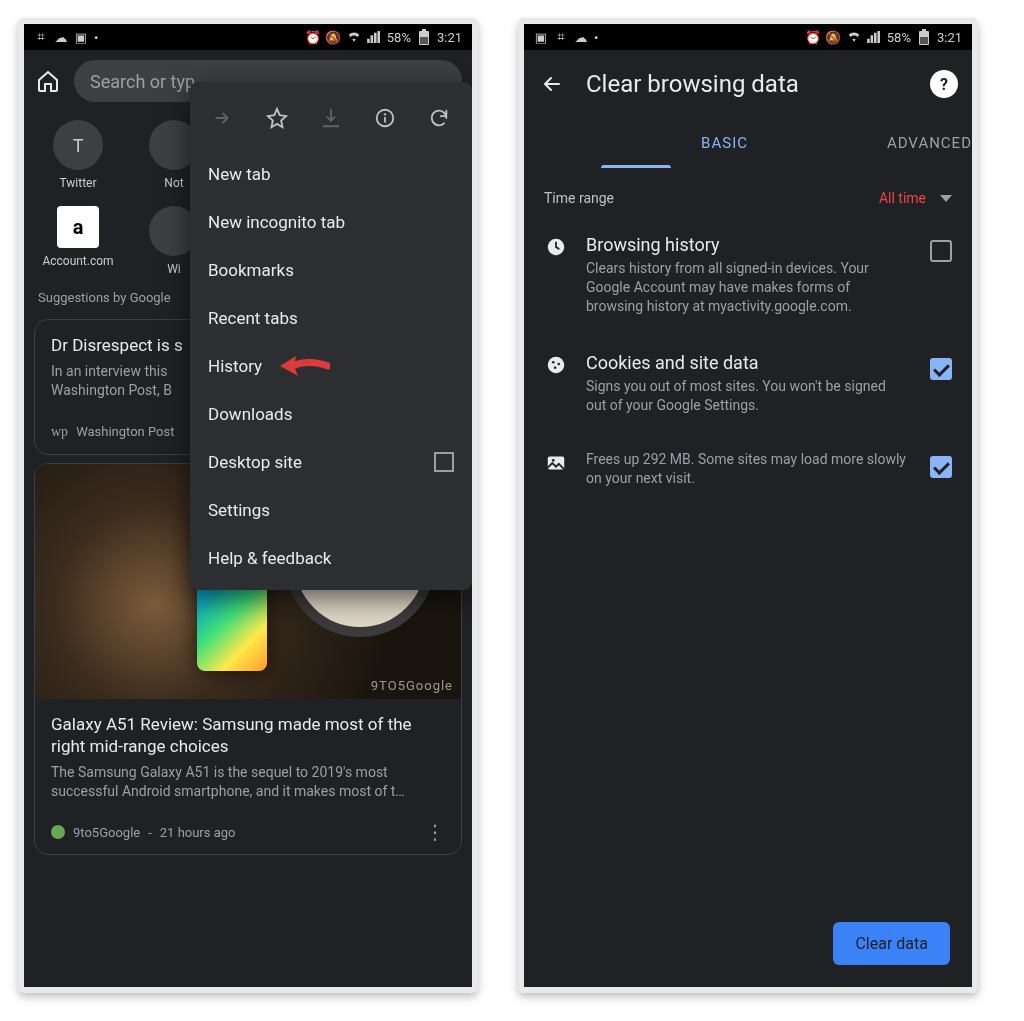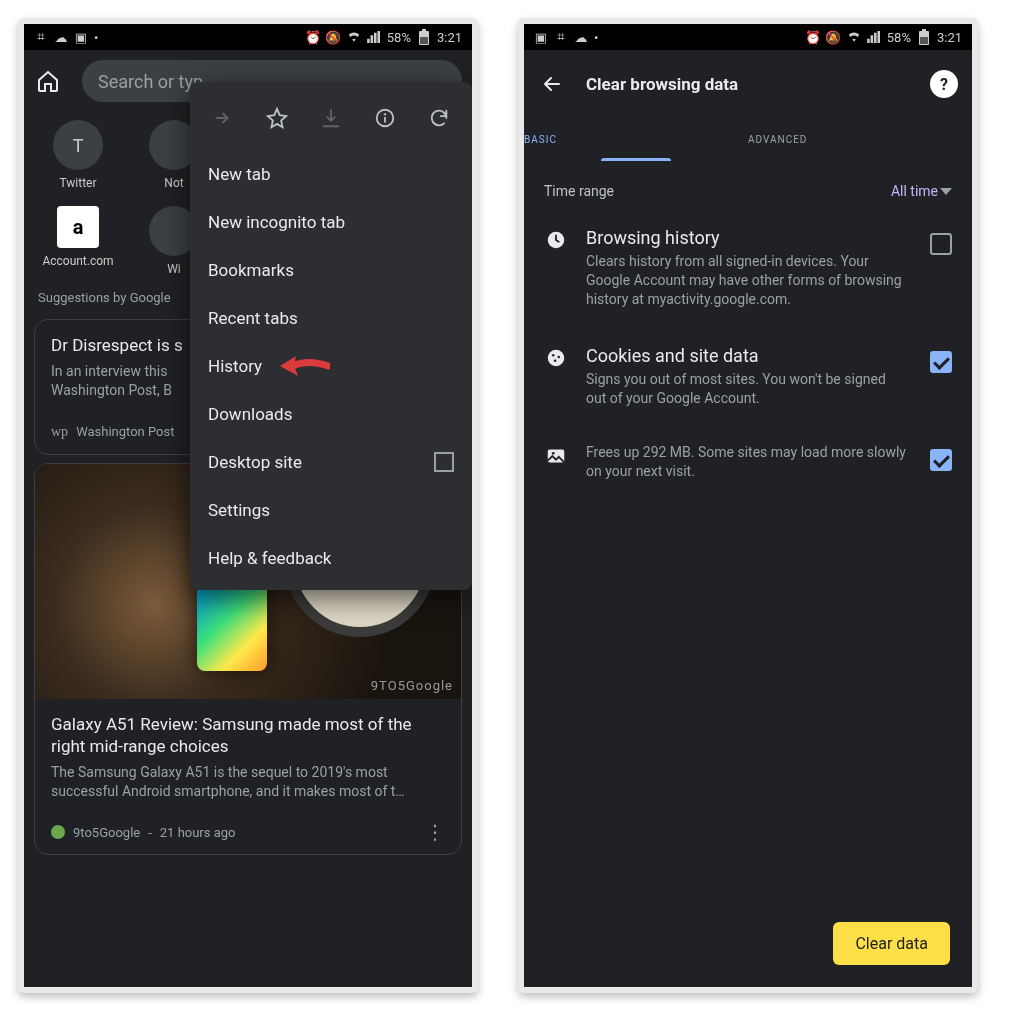--- a/index.html
+++ b/index.html
@@ -34,21 +34,21 @@
     font-size: 13px;
     color: #ccc;
   }
   .status-left, .status-right { display: flex; align-items: center; gap: 6px; }
   .status-icon { width: 14px; height: 14px; display: inline-flex; align-items: center; justify-content: center; }
 
   
   .omnibar-row {
     display: flex;
     align-items: center;
-    gap: 20px;
+    gap: 12px;
     padding: 10px 10px 6px 10px;
   }
   .home-btn { width: 28px; height: 28px; display:flex; align-items:center; justify-content:center; }
   .omnibar {
     flex: 1;
     height: 42px;
     background: #3c4043;
     border-radius: 22px;
     display: flex;
     align-items: center;
@@ -138,50 +138,50 @@
   }
 
   
   .header {
     display:flex;
     align-items:center;
     padding: 20px 14px 22px 14px;
     gap: 20px;
   }
   .header .back { width:28px;height:28px;display:flex;align-items:center;justify-content:center;}
-  .header-title { font-size: 17px; font-weight:700; flex:1;}
+  .header-title { font-size: 24px; font-weight:400; flex:1;}
   .header .help { width:28px;height:28px;border-radius:50%;background:#fff;color:#202124;display:flex;align-items:center;justify-content:center;font-weight:bold;}
   .tabs-row { display:flex;}
   .tab {
-    flex:1; text-align:left; padding:14px 0 16px 0;
-    font-size:10px; letter-spacing:1px; color:#9aa0a6; position:relative;
+    flex:1; text-align:right; padding:14px 0 16px 0;
+    font-size:15px; letter-spacing:1px; color:#9aa0a6; position:relative;
   }
   .tab.active { color:#8ab4f8; }
   .tab.active::after {
     content:""; position:absolute; bottom:0; left:50%; transform:translateX(-50%);
     width:70px; height:3px; border-radius:3px 3px 0 0; background:#8ab4f8;
   }
   .time-range-row {
     display:flex; align-items:center; padding:22px 20px 10px 20px; font-size:14px; color:#bdc1c6;
   }
-  .time-range-row .val { margin-left:auto; color:#c4b5fd; display:flex; align-items:center; gap:2px;}
+  .time-range-row .val { margin-left:auto; color:#ef4444; display:flex; align-items:center; gap:14px;}
   .caret-down { width:0;height:0;border-left:6px solid transparent;border-right:6px solid transparent;border-top:7px solid #9aa0a6;}
   .option-row {
     display:flex; padding: 18px 20px 18px 20px; gap:18px; align-items:flex-start;
   }
   .option-icon { width:24px; flex:0 0 24px; margin-top:2px; display:flex;align-items:center;justify-content:center;color:#e8eaed;}
   .option-main { flex:1; padding-right:6px;}
   .option-title { font-size:18px; color:#e8eaed; margin-bottom:4px;}
   .option-desc { font-size:14px; color:#9aa0a6; line-height:1.35;}
   .chk { width:22px;height:22px;border:2px solid #9aa0a6;border-radius:3px; margin-top:6px;}
   .chk.checked { background:#8ab4f8; border-color:#8ab4f8; position:relative;}
   .chk.checked::after{ content:""; position:absolute; left:5px; top:1px; width:6px; height:12px; border:solid #202124; border-width:0 3px 3px 0; transform:rotate(45deg);}
   .clear-btn {
     position:absolute; right:22px; bottom:22px;
-    background:#fde047; color:#202124; font-size:16px;
+    background:#3b82f6; color:#202124; font-size:16px;
     padding: 12px 22px; border-radius:6px;
   }
   svg { display:block; }
 </style>
 </head>
 <body>
 
 <div class="phone">
 
   <div class="status-bar">
@@ -407,37 +407,37 @@
 
   <div class="option-row">
     <div class="option-icon">
       <svg width="22" height="22" viewBox="0 0 24 24">
           <circle cx="12" cy="12" r="9" fill="#e8eaed"></circle>
           <path d="M12 7v5l3 2" stroke="#202124" stroke-width="2" fill="none" stroke-linecap="round"></path>
         </svg>
     </div>
     <div class="option-main">
       <div class="option-title">Browsing history</div>
-      <div class="option-desc">Clears history from all signed-in devices. Your Google Account may have other forms of browsing history at myactivity.google.com.</div>
+      <div class="option-desc">Clears history from all signed-in devices. Your Google Account may have makes forms of browsing history at myactivity.google.com.</div>
     </div>
     <div class="chk"></div>
   </div>
 
   <div class="option-row">
     <div class="option-icon">
       <svg width="22" height="22" viewBox="0 0 24 24">
           <circle cx="12" cy="12" r="9" fill="#e8eaed"></circle>
           <circle cx="9" cy="9" r="1.4" fill="#202124"></circle>
           <circle cx="15" cy="11" r="1.4" fill="#202124"></circle>
           <circle cx="11" cy="15" r="1.4" fill="#202124"></circle>
         </svg>
     </div>
     <div class="option-main">
       <div class="option-title">Cookies and site data</div>
-      <div class="option-desc">Signs you out of most sites. You won't be signed out of your Google Account.</div>
+      <div class="option-desc">Signs you out of most sites. You won't be signed out of your Google Settings.</div>
     </div>
     <div class="chk checked"></div>
   </div>
 
   <div class="option-row">
     <div class="option-icon">
       <svg width="22" height="22" viewBox="0 0 24 24">
           <rect x="3" y="5" width="18" height="14" rx="2" fill="#e8eaed"></rect>
           <path d="M3 17l5-5 4 4 3-3 6 6" stroke="#202124" stroke-width="2" fill="none"></path>
           <circle cx="9" cy="9" r="1.5" fill="#202124"></circle>

